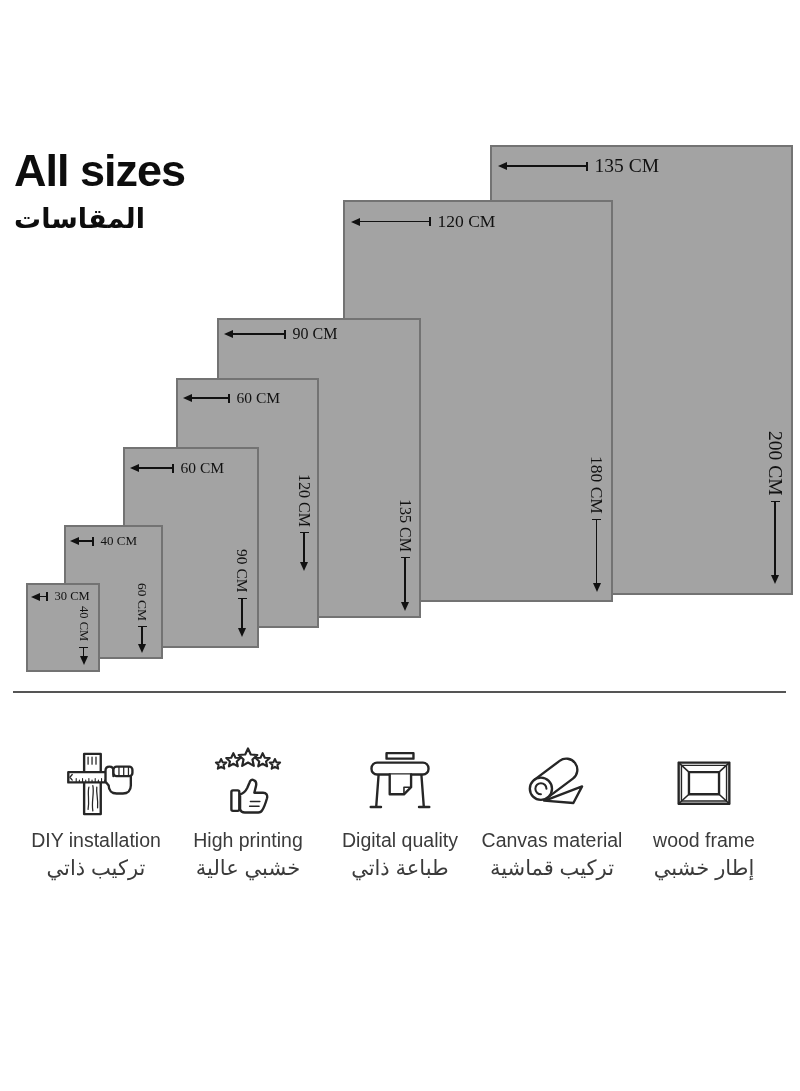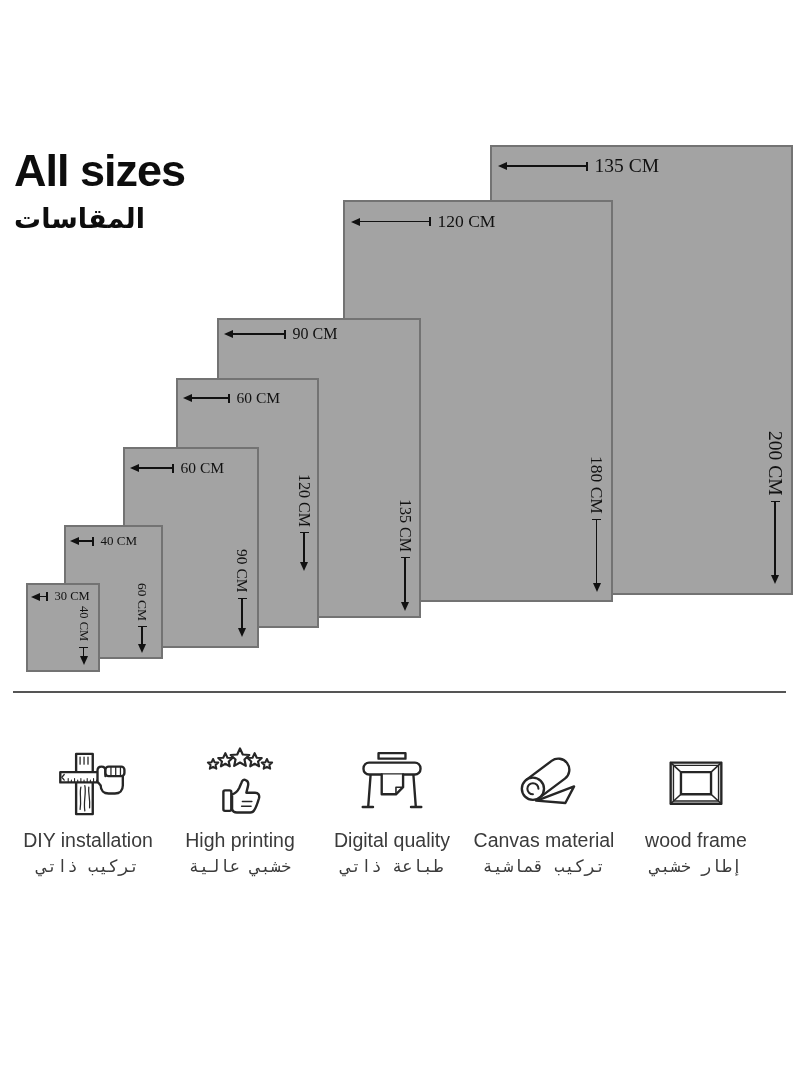--- a/index.html
+++ b/index.html
@@ -56,26 +56,26 @@
   .r3 .v-dim{right:4px; bottom:55px;font-size:16px;}   .r3 .vl{height:29px;}
   .r4 .v-dim{right:5px; bottom:5px; font-size:16px;}   .r4 .vl{height:44px;}
   .r5 .v-dim{right:4px; bottom:8px; font-size:17.5px;} .r5 .vl{height:63px;}
   .r6 .v-dim{right:5px; bottom:9px; font-size:19.5px;} .r6 .vl{height:73px;}
 
   
   .divider{position:absolute;left:13px;top:691px;width:773px;height:2px;background:#555;}
 
   
   .features{position:absolute;left:12px;top:746px;width:776px;display:flex;
-            justify-content:flex-start;}
+            justify-content:center;}
   .feature{width:152px;display:flex;flex-direction:column;align-items:center;text-align:center;
            color:#3b3b3b;}
   .feature svg{margin-bottom:8px;}
   .f-en{font-size:19.5px;line-height:1.1;white-space:nowrap;}
-  .f-ar{font-size:17px;margin-top:5px;font-family:Liberation Mono, monospace;}
+  .f-ar{font-size:21px;margin-top:5px;font-family:Liberation Sans, sans-serif;}
 
   .icon-stroke{stroke:#262626;fill:none;stroke-width:3;stroke-linecap:round;stroke-linejoin:round;}
 </style>
 </head>
 <body>
 
 <div class="stage">
 
   <div class="title">
     <div class="title-en">All sizes</div>

